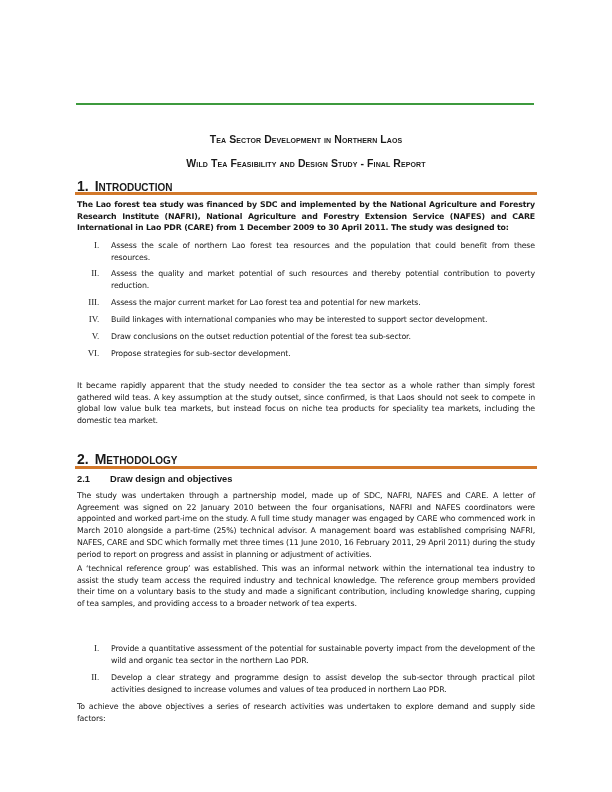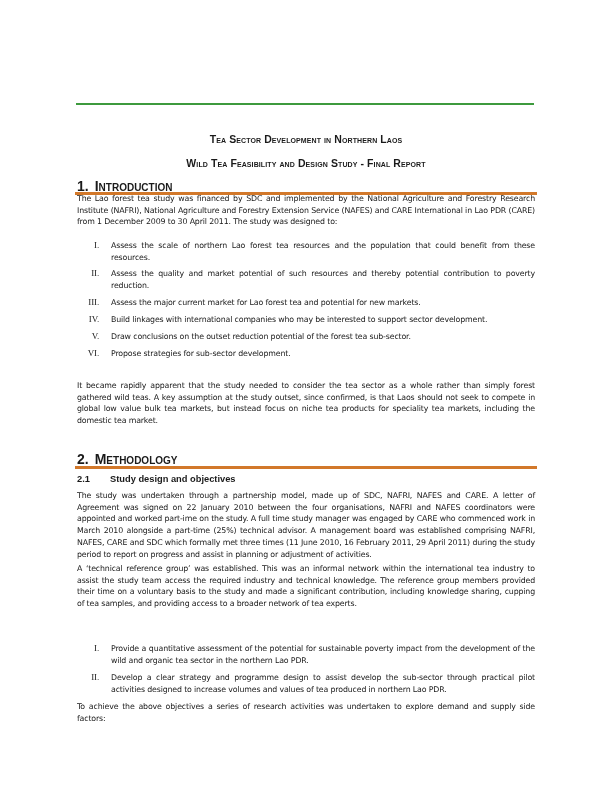--- a/index.html
+++ b/index.html
@@ -50,21 +50,21 @@
   <div class="rule-green"></div>
 
   <div class="title t1">Tea Sector Development in Northern Laos</div>
   <div class="title t2">Wild Tea Feasibility and Design Study - Final Report</div>
 
   <div class="h1" style="top:178px;">
     <span class="num">1.</span><span>Introduction</span>
   </div>
   <div class="rule-orange" style="top:192px;"></div>
 
-  <div class="para" style="top:193px;">The Lao forest tea study was financed by SDC and implemented by the National Agriculture and Forestry Research Institute (NAFRI), National Agriculture and Forestry Extension Service (NAFES) and CARE International in Lao PDR (CARE) from 1 December 2009 to 30 April 2011. The study was designed to:</div>
+  <div class="para" style="top:199px;font-weight:bold;">The Lao forest tea study was financed by SDC and implemented by the National Agriculture and Forestry Research Institute (NAFRI), National Agriculture and Forestry Extension Service (NAFES) and CARE International in Lao PDR (CARE) from 1 December 2009 to 30 April 2011. The study was designed to:</div>
 
   <div class="li" style="top:240px;">
     <span class="roman">I.</span>
     <span class="text">Assess the scale of northern Lao forest tea resources and the population that could benefit from these resources.</span>
   </div>
   <div class="li" style="top:268px;">
     <span class="roman">II.</span>
     <span class="text">Assess the quality and market potential of such resources and thereby potential contribution to poverty reduction.</span>
   </div>
   <div class="li" style="top:297px;">
@@ -85,21 +85,21 @@
   </div>
 
   <div class="para" style="top:380px;">It became rapidly apparent that the study needed to consider the tea sector as a whole rather than simply forest gathered wild teas.  A key assumption at the study outset, since confirmed, is that Laos should not seek to compete in global low value bulk tea markets, but instead focus on niche tea products for speciality tea markets, including the domestic tea market.</div>
 
   <div class="h1" style="top:451px;">
     <span class="num">2.</span><span>Methodology</span>
   </div>
   <div class="rule-orange" style="top:466px;"></div>
 
   <div class="h2" style="top:474px;">
-    <span class="num">2.1</span><span>Study design and objectives</span>
+    <span class="num">2.1</span><span>Draw design and objectives</span>
   </div>
 
   <div class="para" style="top:490px;">The study was undertaken through a partnership model, made up of SDC, NAFRI, NAFES and CARE.  A letter of Agreement was signed on 22 January 2010 between the four organisations, NAFRI and NAFES coordinators were appointed and worked part-ime on the study. A full time study manager was engaged by CARE who commenced work in March 2010 alongside a part-time (25%) technical advisor. A management board was established comprising NAFRI, NAFES, CARE and SDC which formally met three times (11 June 2010, 16 February 2011, 29 April 2011) during the study period to report on progress and assist in planning or adjustment of activities.</div>
 
   <div class="para" style="top:563px;">A ‘technical reference group’ was established. This was an informal network within the international tea industry to assist the study team access the required industry and technical knowledge. The reference group members provided their time on a voluntary basis to the study and made a significant contribution, including knowledge sharing, cupping of tea samples, and providing access to a broader network of tea experts.</div>
 
 
   <div class="li" style="top:643px;">
     <span class="roman">I.</span>
     <span class="text">Provide a quantitative assessment of the potential for sustainable poverty impact from the development of the wild and organic tea sector in the northern Lao PDR.</span>

